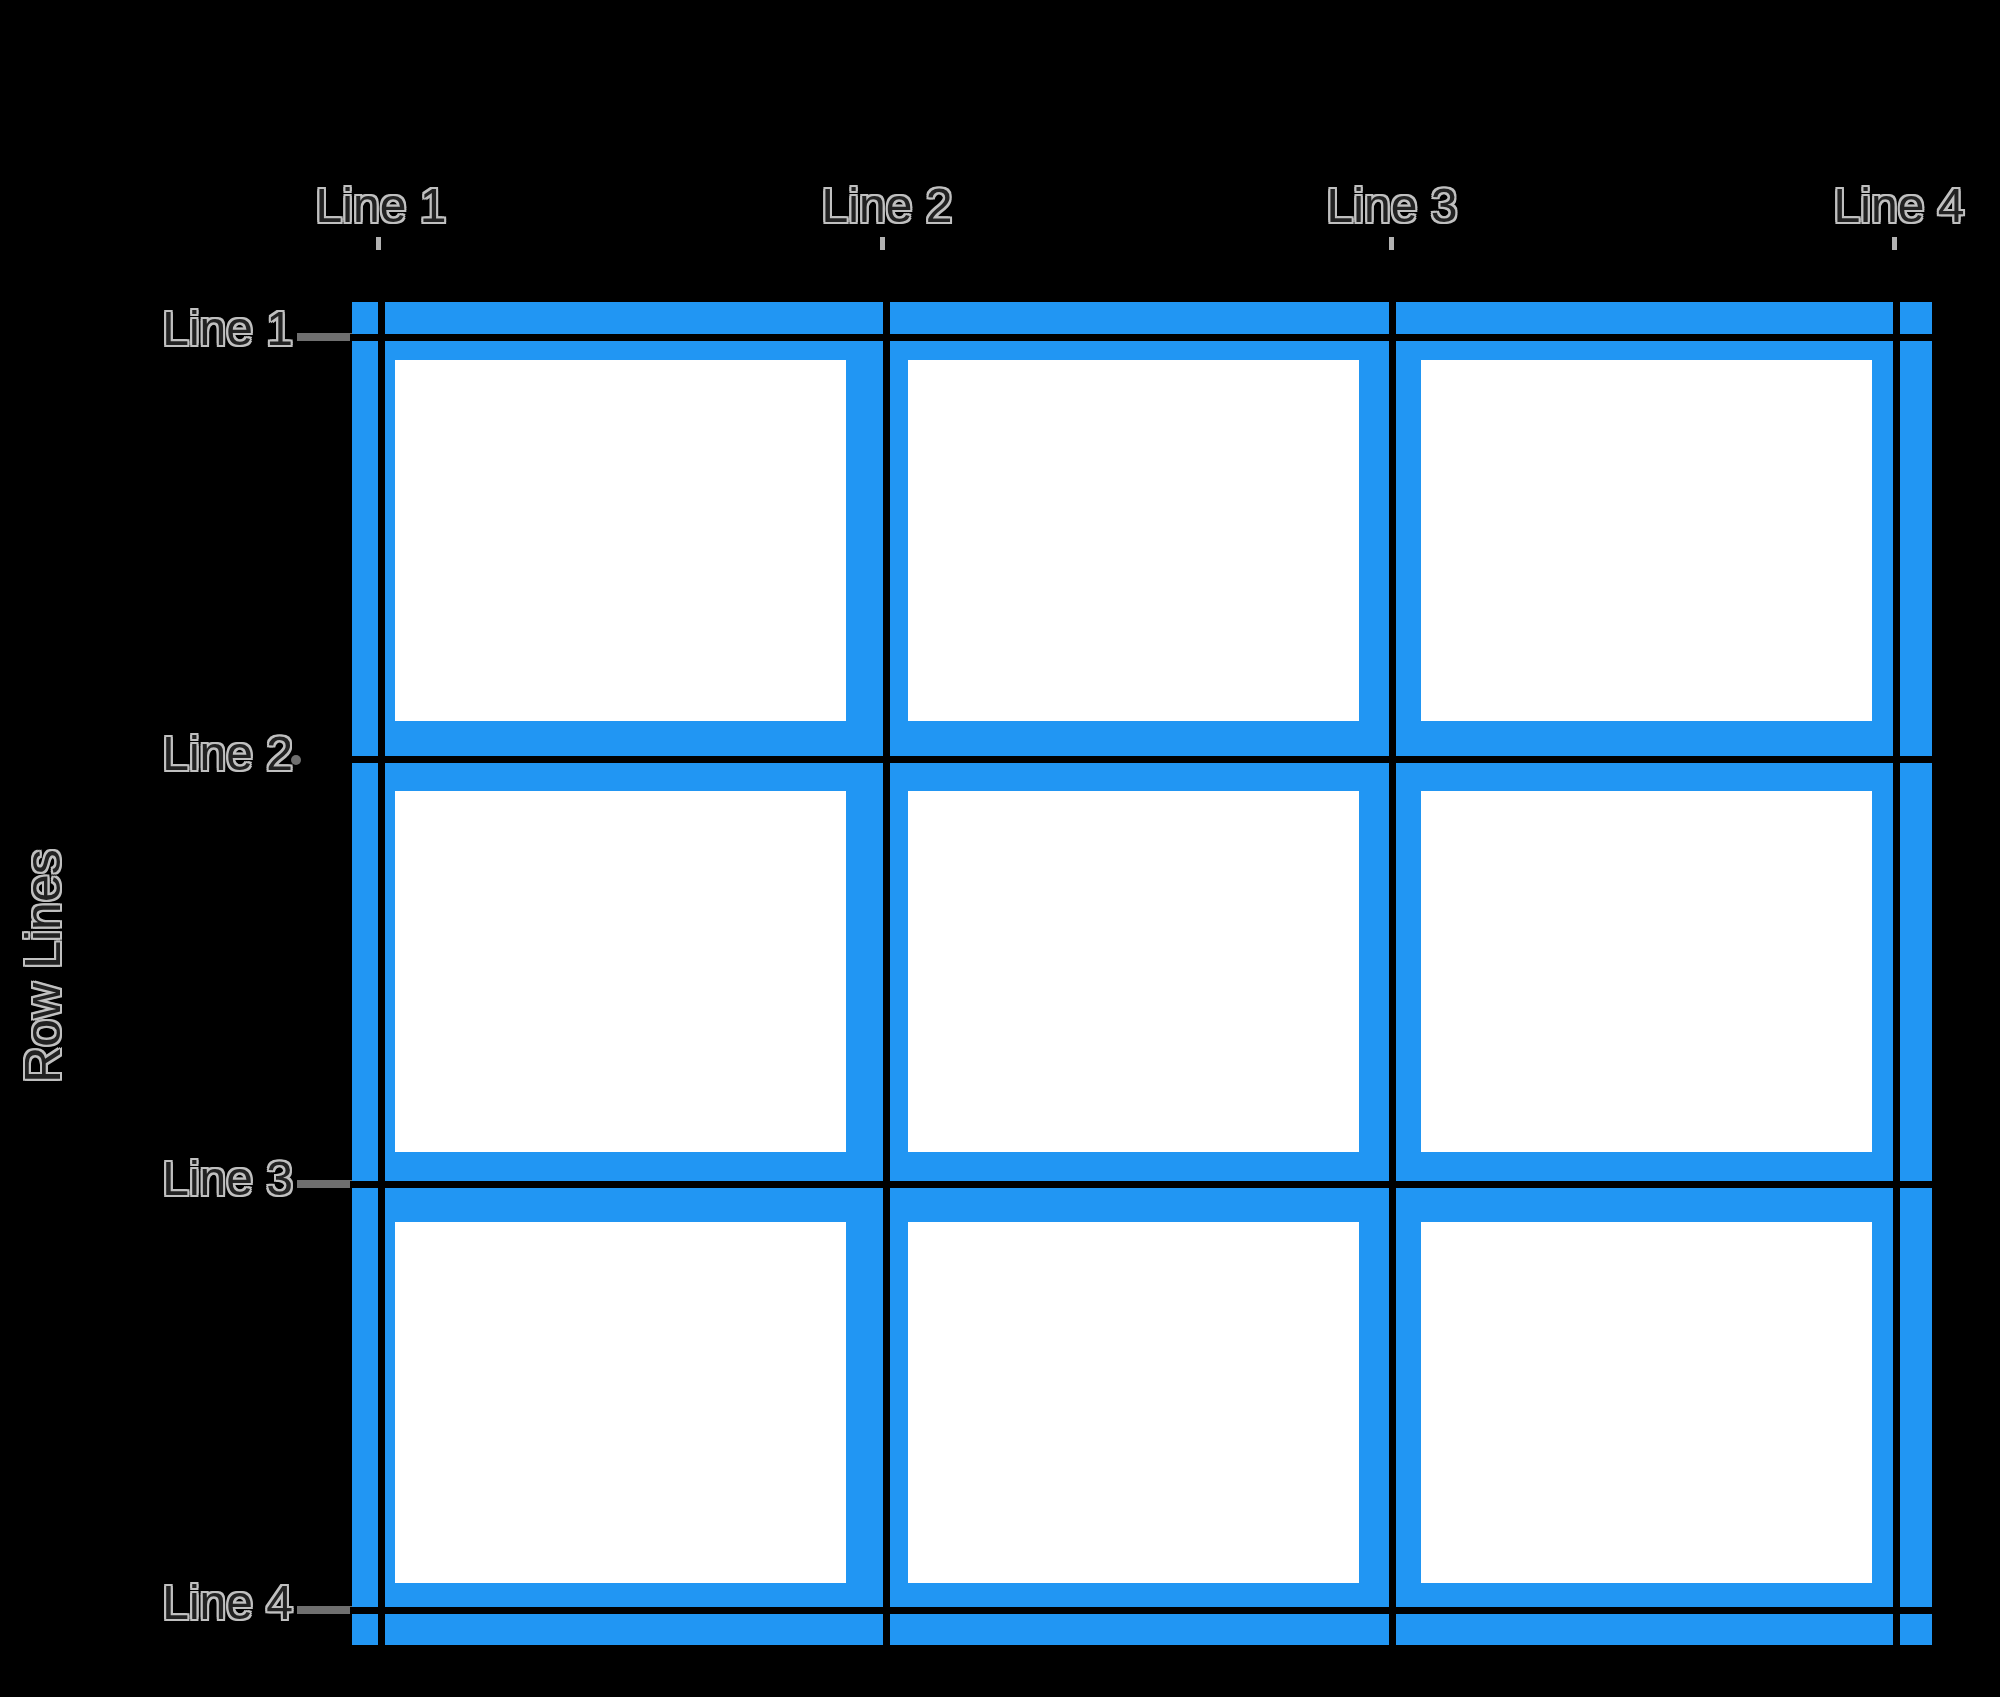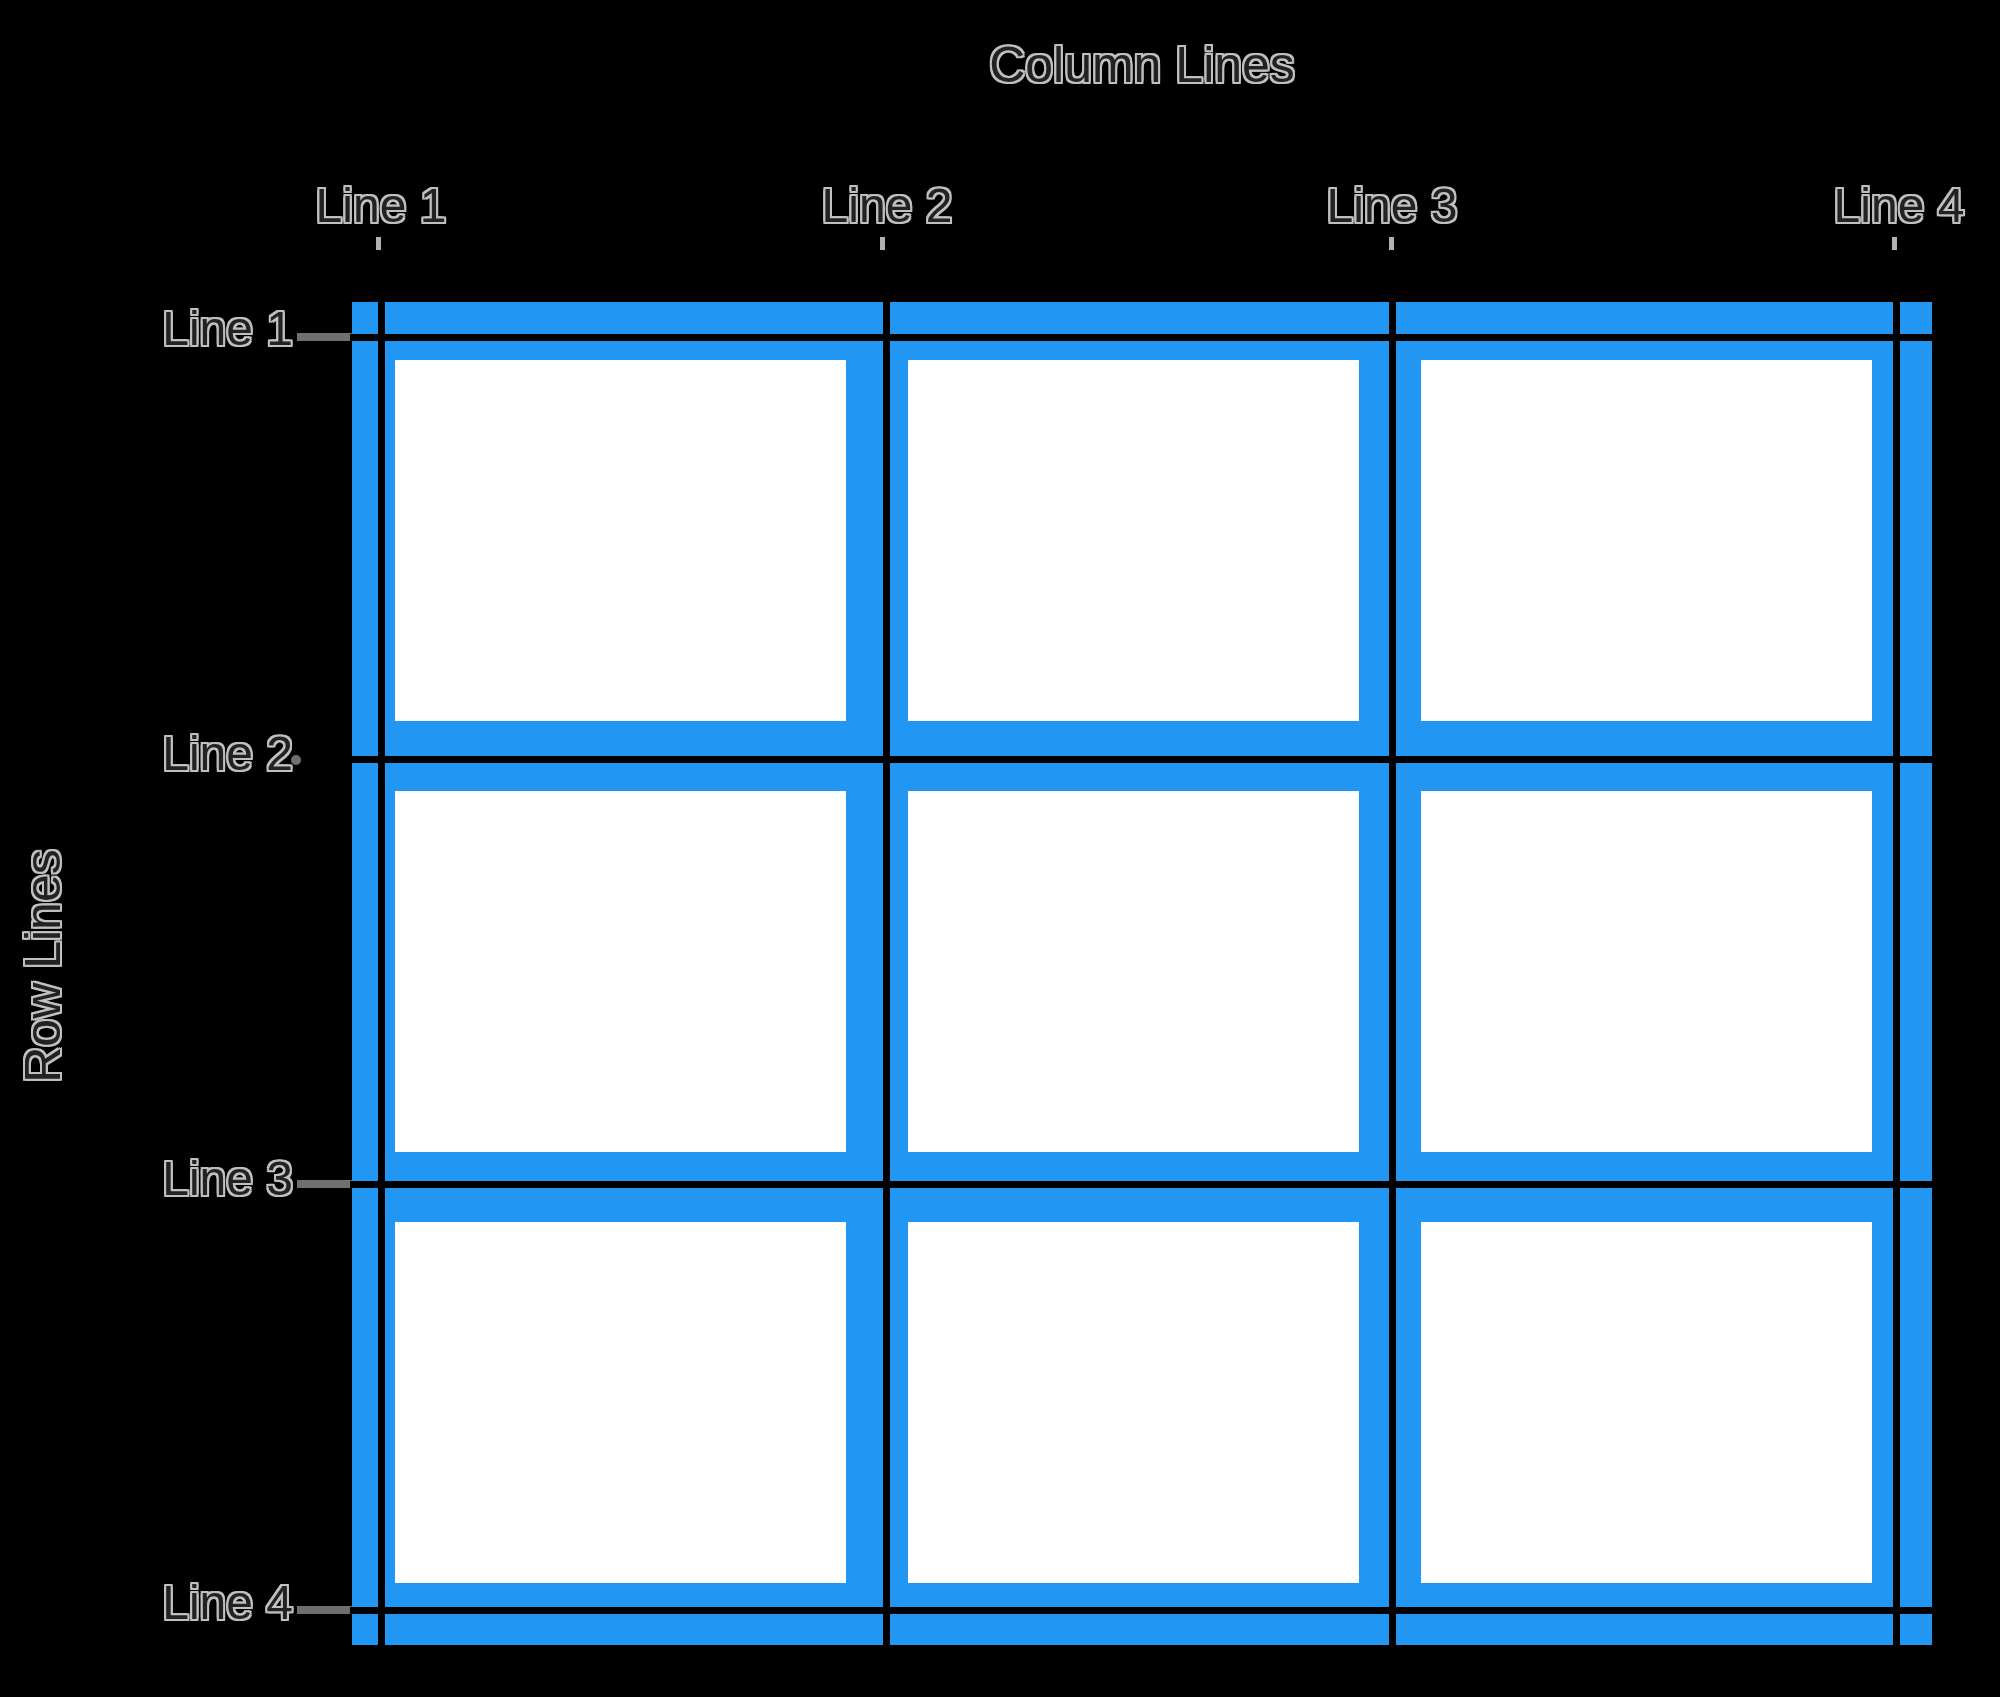--- a/index.html
+++ b/index.html
@@ -106,21 +106,20 @@
   .grid-line.h1 { top: 334px; }
   .grid-line.h2 { top: 756px; }
   .grid-line.h3 { top: 1181px; }
   .grid-line.h4 { top: 1607px; }
 </style>
 </head>
 <body>
 
 <div class="stage">
 
-  <div class="diagram-title ghost-text">Column Lines</div>
 
   <div class="col-label c1 ghost-text">Line 1</div>
   <div class="col-label c2 ghost-text">Line 2</div>
   <div class="col-label c3 ghost-text">Line 3</div>
   <div class="col-label c4 ghost-text">Line 4</div>
 
   <div class="col-tick t1"></div>
   <div class="col-tick t2"></div>
   <div class="col-tick t3"></div>
   <div class="col-tick t4"></div>

